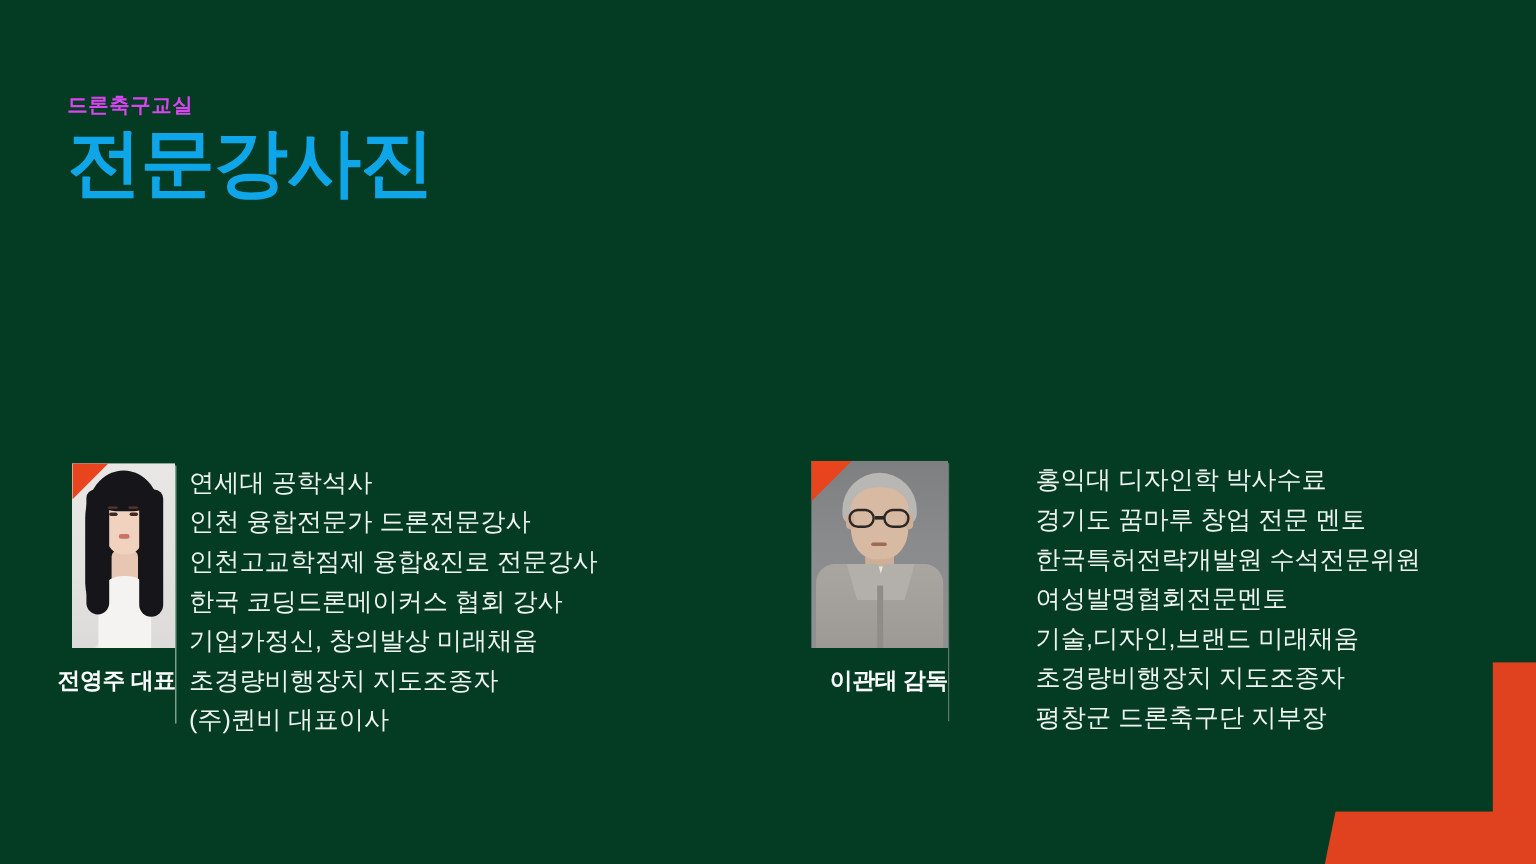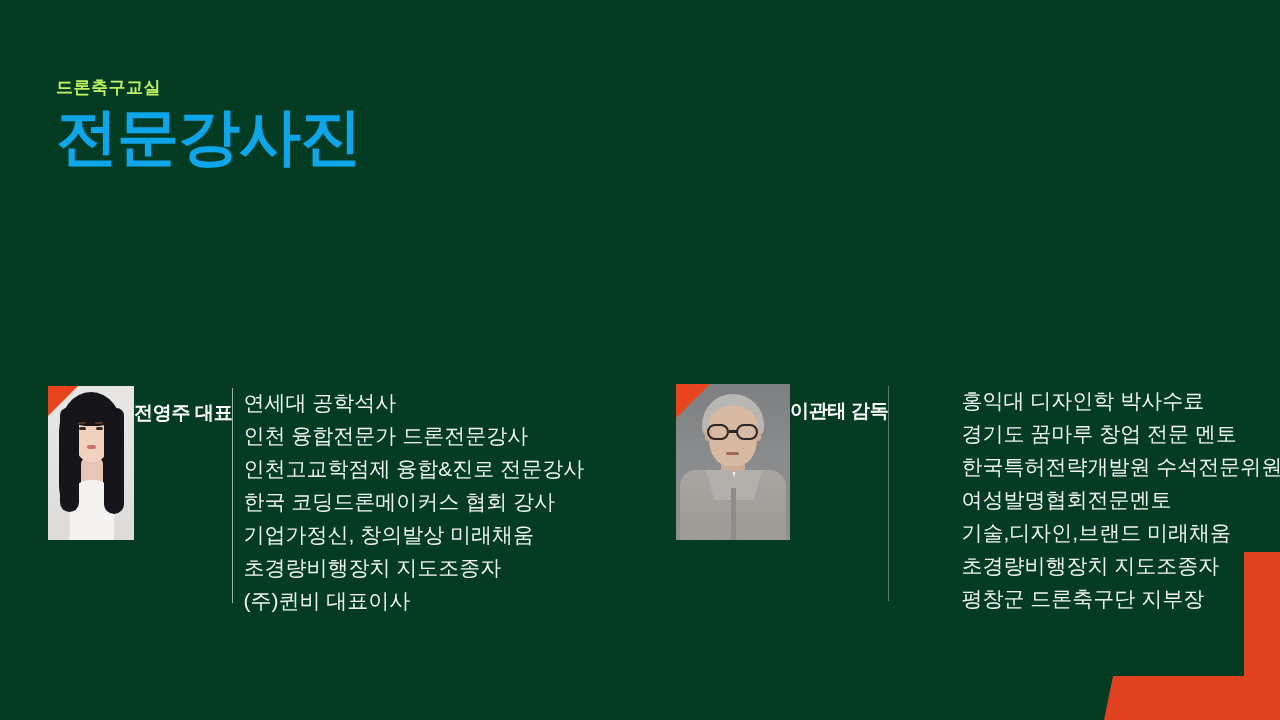--- a/index.html
+++ b/index.html
@@ -41,21 +41,21 @@
   .header {
     position: absolute;
     left: 56px;
     top: 78px;
     width: 700px;
   }
   .eyebrow {
     font-size: 17px;
     font-weight: 700;
     letter-spacing: 0.5px;
-    color: #bef264;
+    color: #d946ef;
     line-height: 1.2;
     margin: 0 0 6px 0;
     white-space: nowrap;
   }
   .title {
     font-size: 62px;
     font-weight: 800;
     letter-spacing: -1px;
     color: #0ea5e9;
     line-height: 1.05;
@@ -67,21 +67,22 @@
   .profile {
     position: absolute;
     display: flex;
     align-items: flex-start;
   }
   .profile-left  { left: 48px;  top: 386px; }
   .profile-right { left: 676px; top: 384px; }
 
   .person {
     display: flex;
-    align-items: flex-start;
+    flex-direction: column;
+    align-items: flex-end;
     flex: 0 0 auto;
   }
 
   .photo {
     position: relative;
     overflow: hidden;
   }
   .photo-a { width: 86px;  height: 154px; }
   .photo-b { width: 114px; height: 156px; }
 

